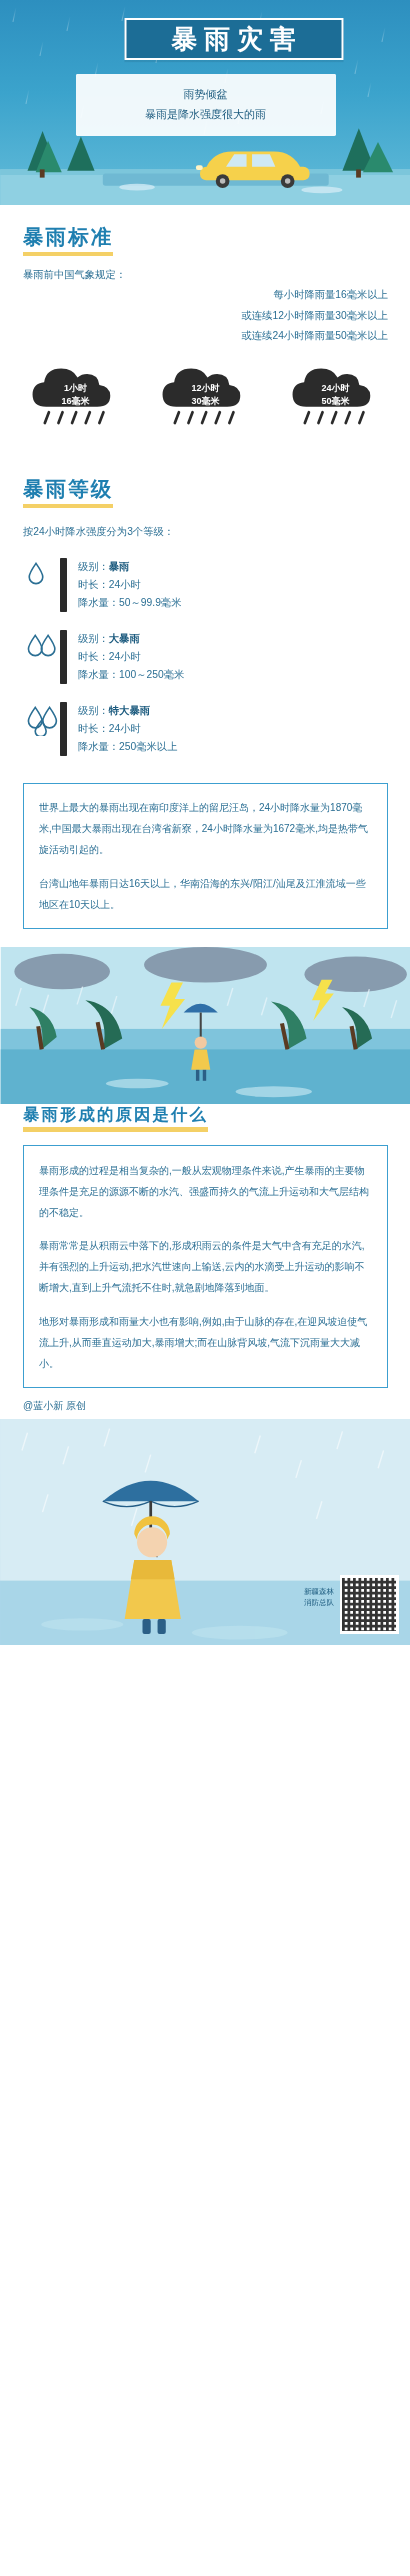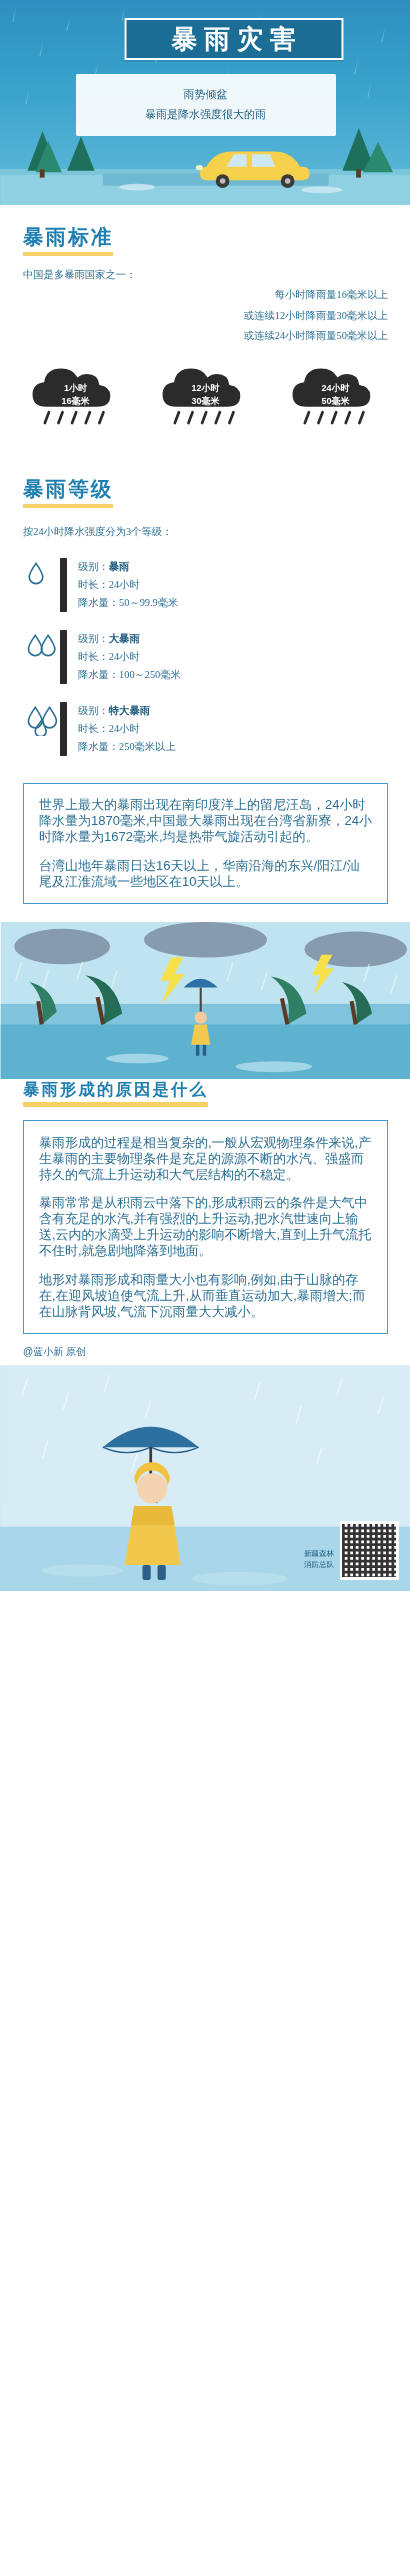--- a/index.html
+++ b/index.html
@@ -79,21 +79,20 @@
     bottom: 0;
     left: 0;
     width: 411px;
     height: 89px;
   }
 
   
   .section {
     position: relative;
     padding: 0 23px;
-    font-family: Liberation Serif, serif;
   }
   .sec-title {
     font-size: 20.5px;
     font-weight: bold;
     color: #1f7fb0;
     letter-spacing: 2.1px;
     position: relative;
     display: inline-block;
     padding-bottom: 4.1px;
   }
@@ -170,22 +169,22 @@
   }
   .level-info .lv-name { font-weight: bold; color: #1b5a7e; }
 
   
   .box {
     margin: 6.8px 23px 0;
     border: 1.4px solid #3c9fd0;
     padding: 13.7px 15px;
   }
   .box p {
-    font-size: 13px;
-    line-height: 16px;
+    font-size: 10px;
+    line-height: 21px;
     color: #2b6f94;
     margin-bottom: 12.3px;
   }
   .box p:last-child { margin-bottom: 0; }
 
   
   .illus {
     margin-top: 18px;
     width: 411px;
     height: 157px;
@@ -220,21 +219,21 @@
     width: 100%; height: 100%;
     background-image:
       repeating-linear-gradient(0deg, #111 0 2.7px, transparent 2.7px 5.5px),
       repeating-linear-gradient(90deg, #111 0 2.7px, transparent 2.7px 5.5px);
     background-size: 5.5px 5.5px, 5.5px 5.5px;
     opacity: .85;
   }
   .footer-brand {
     position: absolute;
     right: 77px;
-    bottom: 21px;
+    bottom: 37px;
     font-size: 7.5px;
     line-height: 11px;
     color: #1b5a7e;
     text-align: right;
   }
 </style>
 </head>
 <body>
 
 <div class="page">
@@ -305,21 +304,21 @@
         <ellipse cx="470" cy="108" rx="30" ry="5"></ellipse>
       </g>
     </svg>
   </div>
 
   <div class="section" style="margin-top:18px">
     <div class="sec-title-wrap">
       <span class="sec-title">暴雨标准</span>
     </div>
     <div style="margin-top:9.6px">
-      <p class="para">中国是多暴雨国家之一：</p>
+      <p class="para">暴雨前中国气象规定：</p>
       <p class="para right">每小时降雨量16毫米以上</p>
       <p class="para right">或连续12小时降雨量30毫米以上</p>
       <p class="para right">或连续24小时降雨量50毫米以上</p>
     </div>
   </div>
 
   <div class="clouds">
     <div class="cloud-card">
       <svg class="cloud-svg" width="103" height="75" viewBox="0 0 150 110">
         <path d="M32 70 q-20 0 -20 -18 q0 -16 17 -18 q3 -20 25 -20 q17 0 24 13 q6 -5 14 -5 q16 0 18 16 q16 2 16 16 q0 16 -19 16 Z" fill="#2b2b2b"></path>

